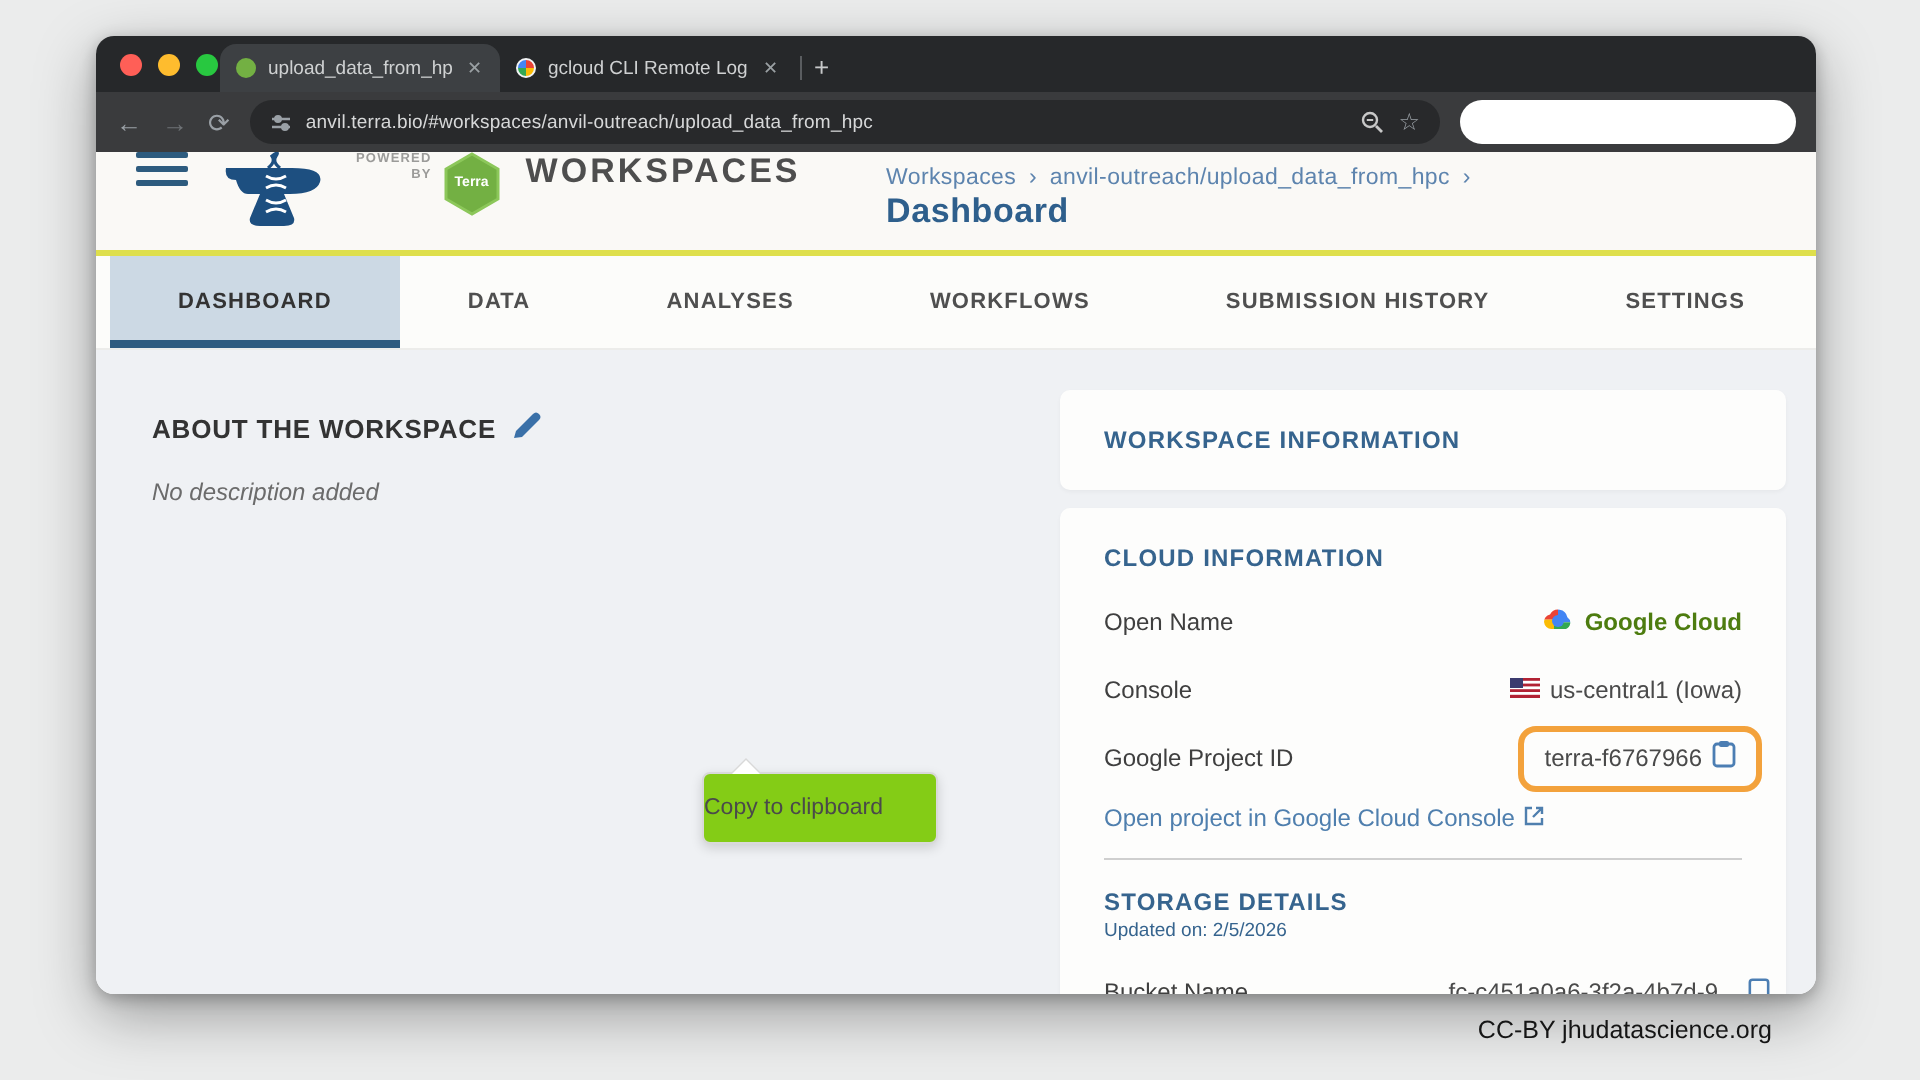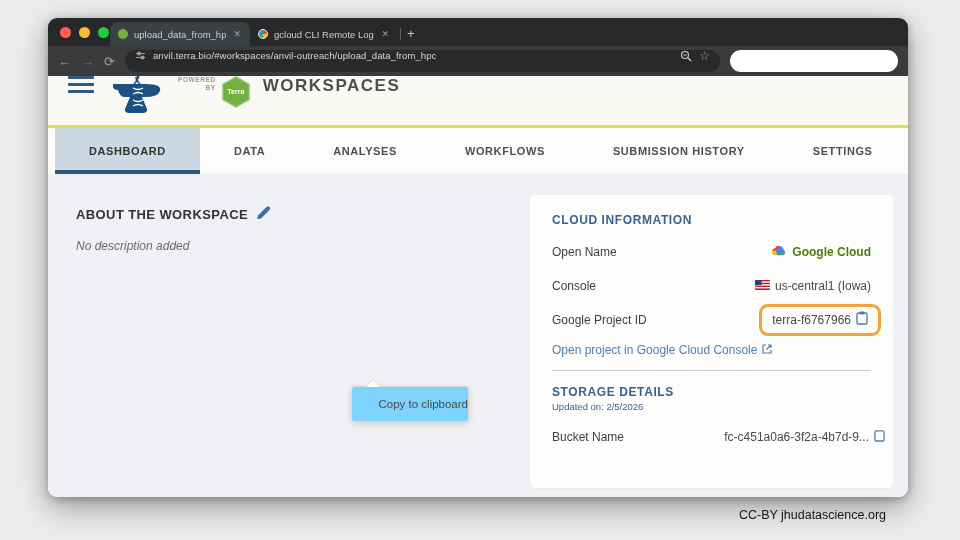--- a/index.html
+++ b/index.html
@@ -27,21 +27,21 @@
   .fav-terra { background:#73b043; }
   .fav-gcloud { background:conic-gradient(#ea4335 0 25%, #fbbc05 25% 50%, #34a853 50% 75%, #4285f4 75% 100%); border:1.5px solid #f1f3f4; }
   .tab-sep { width:1px; height:12px; background:#5a5d60; margin:0 6px 6px 2px; align-self:flex-end; }
   .newtab { color:#c7c9ca; font-size:13px; margin-bottom:5px; }
 
   
   .urlrow { height:30px; background:#3a3b3d; display:flex; align-items:center; padding:0 10px; gap:10px; }
   .navglyph { color:#9aa0a6; font-size:13px; line-height:1; }
   .navglyph.dim { color:#6e7276; }
   .urlpill { flex:1; height:22px; max-width:600px; background:#28292b; border-radius:11px;
-             display:flex; align-items:flex-start; padding:0 10px; gap:7px; }
+             display:flex; align-items:center; padding:0 10px; gap:7px; }
   .urltext { color:#d7d8d9; font-size:9.5px; letter-spacing:.1px; flex:1; white-space:nowrap; overflow:hidden; }
   .pill-icn { flex:0 0 auto; display:flex; }
   .redact { width:168px; height:22px; background:#ffffff; border-radius:11px; margin-left:auto; }
 
   
   .thead { height:52px; background:#faf9f6; border-bottom:3px solid #dedf4c;
            display:flex; align-items:flex-start; padding:0 20px; position:relative; }
   .burger { width:26px; display:flex; flex-direction:column; gap:4px; margin-right:18px; }
   .burger i { display:block; height:3px; background:#2d5b7e; border-radius:1px; }
   .anvil { margin-right:14px; display:flex; }
@@ -75,23 +75,23 @@
   .inforow .lbl { font-size:12px; color:#3f3f3f; }
   .inforow .val { font-size:12px; color:#4a4a4a; display:flex; align-items:center; gap:5px; }
   .gc-word { color:#4d7c0f; font-size:12px; font-weight:600; }
   .projid-wrap { position:relative; display:flex; align-items:center; gap:5px;
                  border:3px solid #f3a23c; border-radius:9px; padding:4px 10px; margin-right:-10px; background:#fdfdfc; }
   .linkrow { margin-top:14px; font-size:12px; color:#4f7fae; display:flex; align-items:center; gap:5px; }
   .divider { margin-top:13px; border-top:1px solid #cfcfcf; }
   .storage-h { margin-top:14px; font-size:12px; font-weight:700; color:#36648e; letter-spacing:.6px; }
   .storage-sub { font-size:9.5px; color:#36648e; margin-top:2px; }
 
-  .tooltip { position:absolute; left:303px; top:211px; width:118px; height:36px; background:#7dd3fc;
+  .tooltip { position:absolute; left:303px; top:211px; width:118px; height:36px; background:#84cc16;
              border:1px solid #d9d9d9; border-radius:4px; box-shadow:0 2px 6px rgba(0,0,0,.15);
-             display:flex; align-items:center; justify-content:flex-end; font-size:11.5px; color:#4a4a4a; }
+             display:flex; align-items:center; justify-content:flex-start; font-size:11.5px; color:#4a4a4a; }
   .tip-caret { position:absolute; top:-7px; left:14px; width:0; height:0;
                border-left:7px solid transparent; border-right:7px solid transparent; border-bottom:7px solid #fff;
                filter:drop-shadow(0 -1px 0 #d9d9d9); }
 
   .attribution { position:absolute; right:74px; top:508px; font-size:12.5px; color:#151515; }
 </style>
 </head>
 <body>
 
 <div class="stage">
@@ -162,20 +162,29 @@
         <div>POWERED</div>
         <div>BY</div>
       </div>
       <div class="hexwrap">
         <svg width="30" height="32" viewBox="0 0 30 32">
             <polygon points="15,1 28,8.5 28,23.5 15,31 2,23.5 2,8.5" fill="#73b043" stroke="#8cc75a" stroke-width="1.5"></polygon>
           </svg>
         <span class="hexlabel">Terra</span>
       </div>
       <div class="apptitle">WORKSPACES</div>
+      <div class="crumbblock">
+        <div class="crumbline">
+          <span>Workspaces</span>
+          <span class="sep">›</span>
+          <span>anvil-outreach/upload_data_from_hpc</span>
+          <span class="sep">›</span>
+        </div>
+        <div class="pagetitle">Dashboard</div>
+      </div>
     </div>
 
     <div class="wsnav">
       <div class="wstab active">DASHBOARD</div>
       <div class="wstab">DATA</div>
       <div class="wstab">ANALYSES</div>
       <div class="wstab">WORKFLOWS</div>
       <div class="wstab">SUBMISSION HISTORY</div>
       <div class="wstab">SETTINGS</div>
     </div>
@@ -188,20 +197,23 @@
           <span>
             <svg width="15" height="15" viewBox="0 0 15 15">
                 <path fill="#3a70a8" d="M1 14 L2 10.5 L10.5 2 Q12 .5 13.5 2 Q15 3.5 13.5 5 L5 13.5 Z"></path>
               </svg>
           </span>
         </div>
         <div class="about-desc">No description added</div>
       </div>
 
       <div class="side">
+        <div class="card">
+          <div class="card-h">WORKSPACE INFORMATION</div>
+        </div>
 
         <div class="card card2">
           <div class="card-h">CLOUD INFORMATION</div>
 
           <div class="inforow">
             <span class="lbl">Open Name</span>
             <span class="val">
               <span>
                 <svg width="16" height="13" viewBox="0 0 24 19">
                   <defs>

